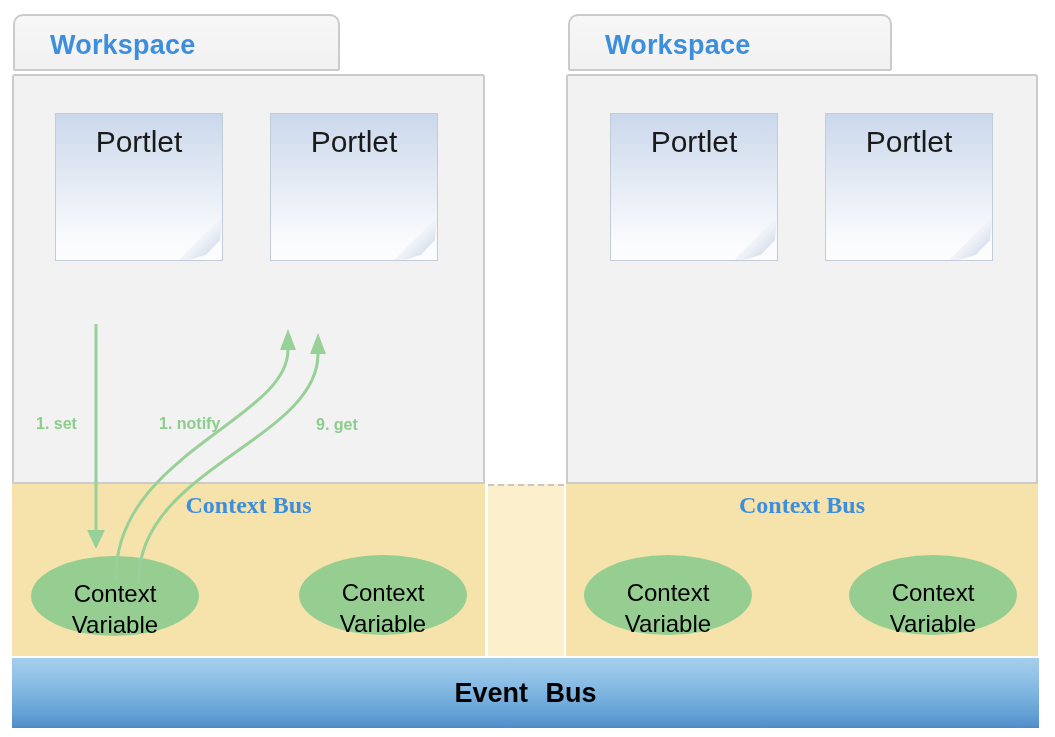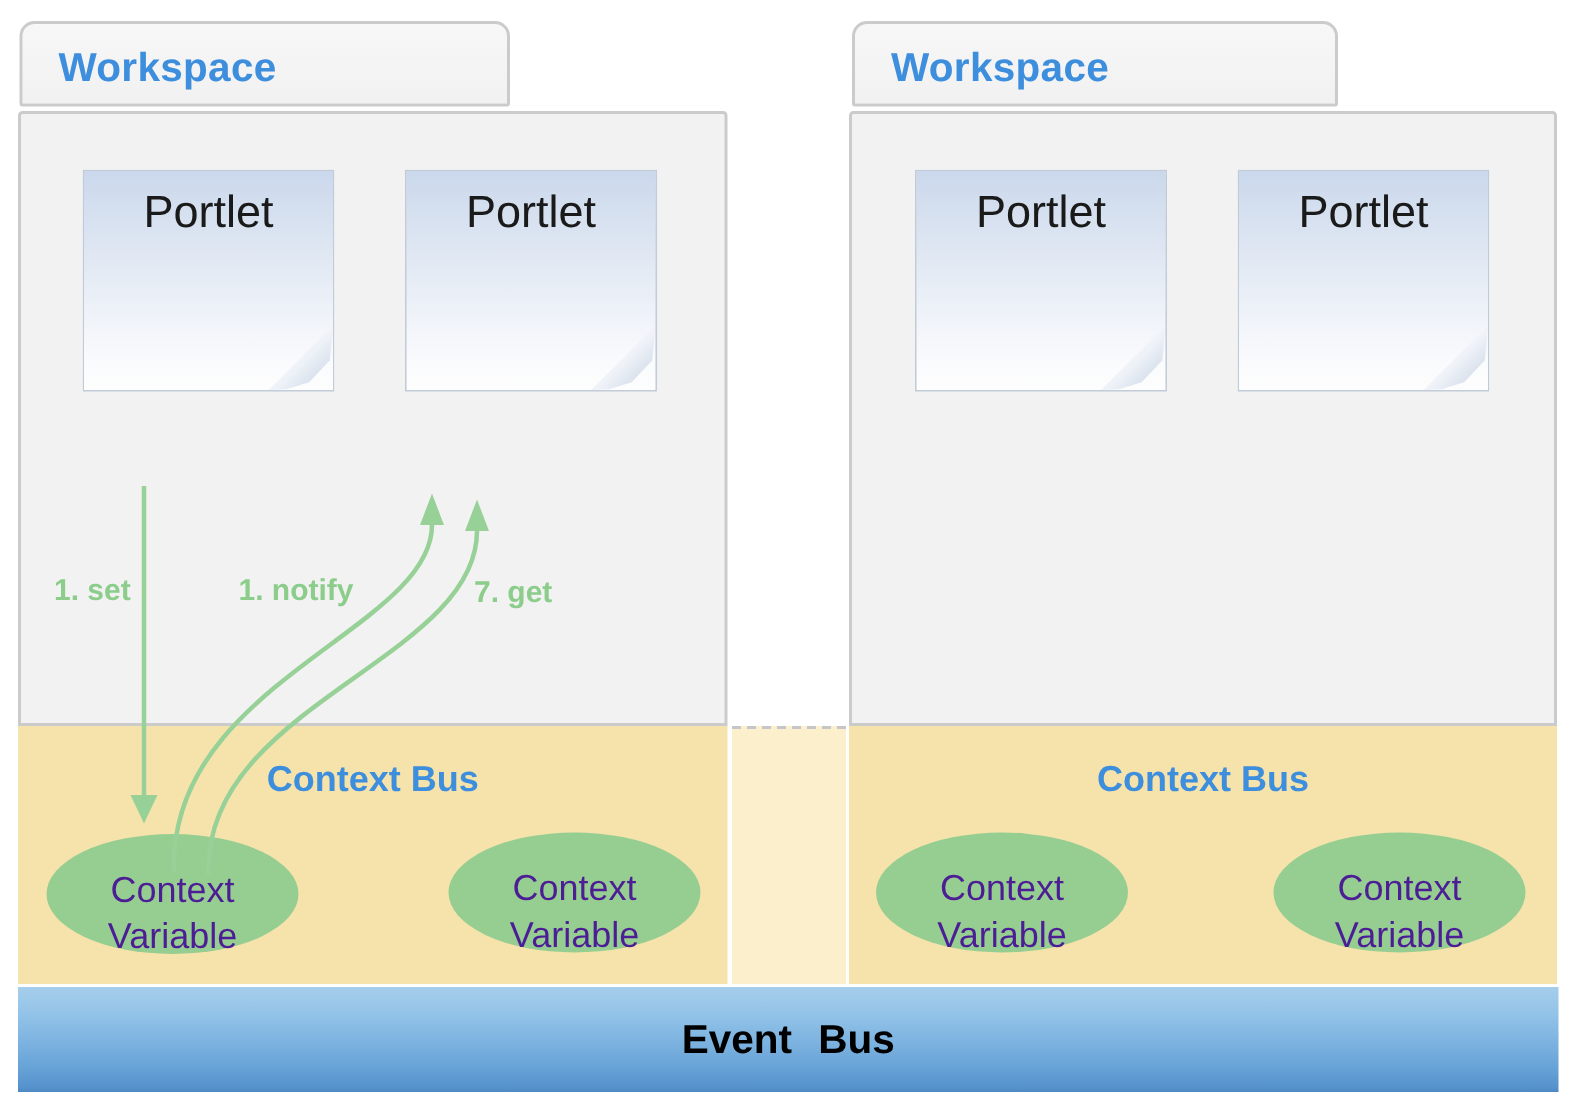--- a/index.html
+++ b/index.html
@@ -6,21 +6,21 @@
   .canvas {
     position:relative; width:1055px; height:737px;
     background:#ffffff; overflow:hidden;
     font-family:"Liberation Sans", sans-serif;
   }
   
   .ws-tab {
     position:absolute; height:57px; box-sizing:border-box;
     background:linear-gradient(180deg,#f7f7f7,#f1f1f1);
     border:2px solid #cbcbcb; border-radius:10px 10px 2px 2px;
-    display:flex; align-items:center; padding:6px 0 0 24px;
+    display:flex; align-items:center; padding:6px 0 0 35px;
   }
   .ws-title { color:#3e8ede; font-size:27px; font-weight:bold; letter-spacing:0.2px; }
   
   .ws-body {
     position:absolute; box-sizing:border-box; height:410px; top:74px;
     background:#f2f2f2; border:2px solid #cbcbcb; border-radius:3px 3px 0 0;
   }
   
   .portlet {
     position:absolute; width:168px; height:148px; box-sizing:border-box;
@@ -33,44 +33,44 @@
   .portlet::after {
     content:""; position:absolute; right:0; bottom:0; width:43px; height:43px;
     background:linear-gradient(135deg,#ffffff 18%,#eef2f8 55%,#c8d3e2 96%);
     clip-path:polygon(0 100%,100% 0,95% 54%,63% 88%,28% 99%);
   }
   
   .bus {
     position:absolute; top:484px; height:172px; box-sizing:border-box;
     background:#f6e3ab; text-align:center; z-index:1;
   }
-  .bus-label { display:inline-block; margin-top:22px; color:#3e8ede; font-size:24px; font-weight:bold; }
+  .bus-label { display:inline-block; margin-top:8px; color:#3e8ede; font-size:24px; font-weight:bold;font-family:Liberation Serif, serif; }
   .bridge {
     position:absolute; top:484px; height:172px; box-sizing:border-box;
     background:#fcf0cc; border-top:2px dashed #c6c6c9; z-index:1;
   }
   
   .cvar {
     position:absolute; width:168px; height:80px; border-radius:50%;
     background:#96ce92; z-index:3;
     display:flex; align-items:center; justify-content:center; text-align:center;
   }
-  .cvar-label { font-size:24px; line-height:31px; color:#4c1d95; width:130px;margin-top:26px; }
+  .cvar-label { font-size:24px; line-height:31px; color:#000000; width:130px;margin-top:26px; }
   
   .eventbus {
     position:absolute; left:12px; top:658px; width:1027px; height:70px; box-sizing:border-box;
     background:linear-gradient(180deg,#a6ceec 0%,#8fc1e7 30%,#69a4d8 75%,#5591cc 96%,#4d88c2 100%);
     display:flex; align-items:center; justify-content:center; z-index:4;
   }
   .eventbus-label { font-size:27px; font-weight:bold; color:#000000; word-spacing:10px; }
   
   .arrows { position:absolute; left:0; top:0; width:1055px; height:737px; z-index:5; pointer-events:none; }
   .arrow-label {
-    position:absolute; z-index:5; color:#8ccd8c; font-size:20px; font-weight:bold;
-    white-space:nowrap; pointer-events:none;
+    position:absolute; z-index:5; color:#8ccd8c; font-size:16px; font-weight:bold;
+    white-space:nowrap; pointer-events:none;margin-top:32px;
   }
 </style>
 </head>
 <body>
 
 <div class="canvas">
 
   <div class="ws-tab" style="left:13px; top:14px; width:327px;">
     <span class="ws-title">Workspace</span>
   </div>
@@ -131,15 +131,15 @@
     </g>
     <g fill="#97d197" stroke="none">
       <polygon points="87,530 105,530 96,549"></polygon>
       <polygon points="280,350 296,350 288,329"></polygon>
       <polygon points="310,354 326,354 318,333"></polygon>
     </g>
   </svg>
 
   <div class="arrow-label" style="left:36px; top:383px;">1. set</div>
   <div class="arrow-label" style="left:159px; top:383px;">1. notify</div>
-  <div class="arrow-label" style="left:316px; top:384px;">7. get</div>
+  <div class="arrow-label" style="left:316px; top:384px;">9. get</div>
 
 </div>
 
 </body></html>

